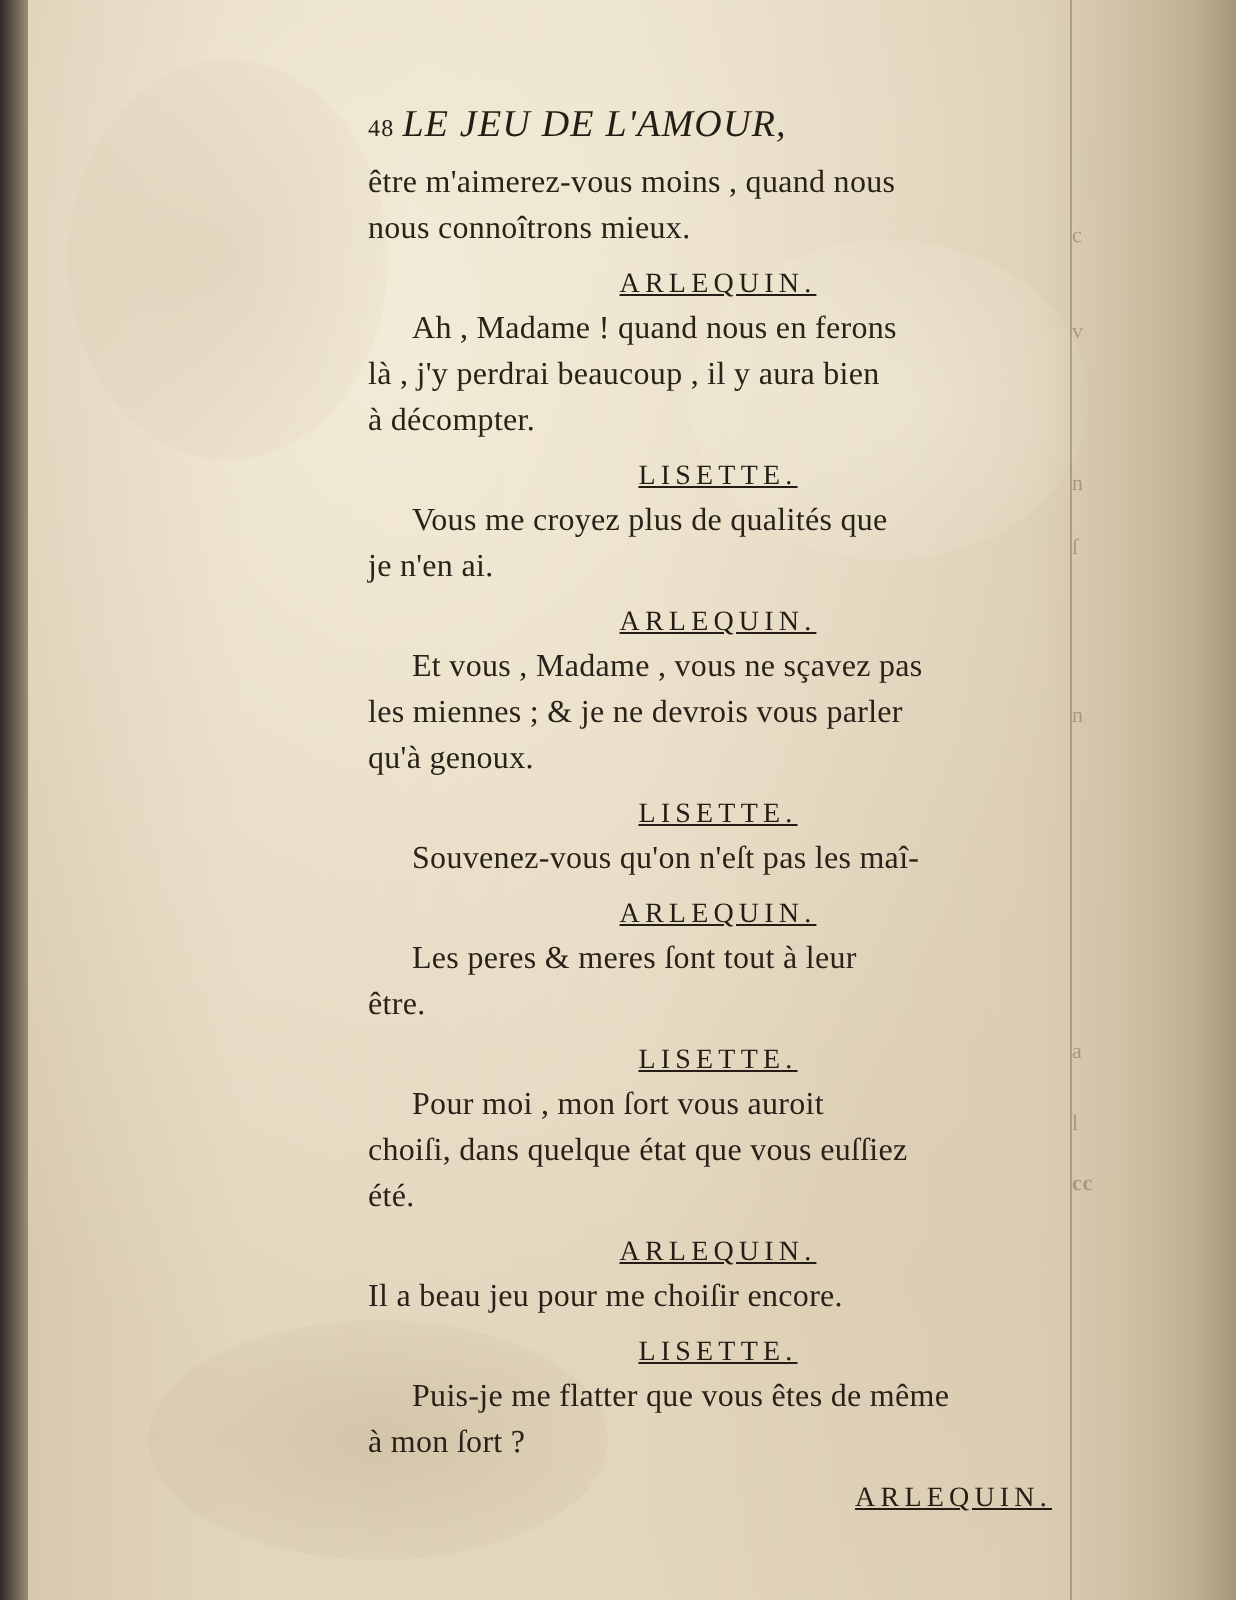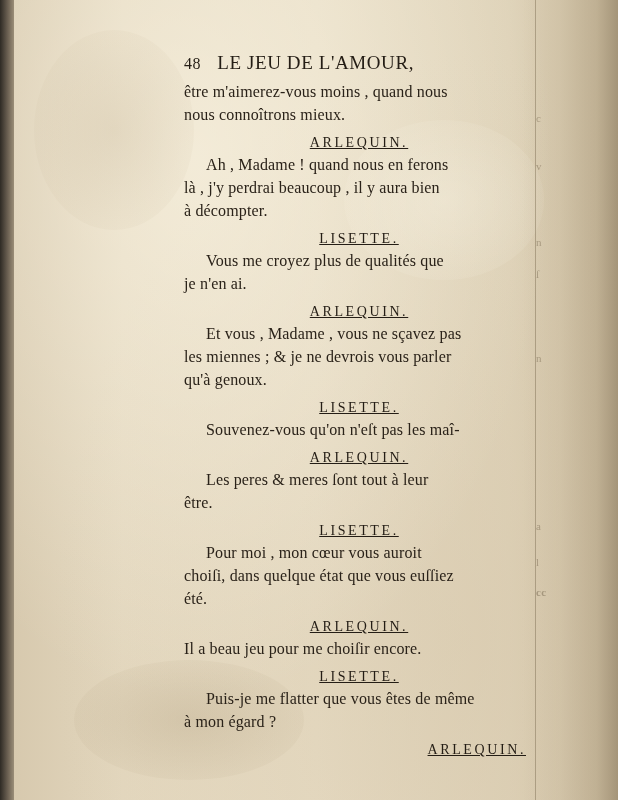--- a/index.html
+++ b/index.html
@@ -75,24 +75,25 @@
     color: #262018;
   }
   .page-head {
     font-size: 19px;
     letter-spacing: 0.6px;
     margin: 0 0 6px 0;
     color: #241d15;
     font-family: "Liberation Serif", serif;
   }
   .page-head .folio {
-    font-size: 16px;
-    margin-right: 16px;
+    font-size: 12px;
+    margin-right: 4px;
   }
   .page-head .title {
+    font-style: italic;
     text-align: center;
   }
   .line {
     font-size: 16px;
     line-height: 23px;
     color: #2a2219;
     letter-spacing: 0.15px;
   }
   .indent { text-indent: 22px; }
   .speaker {
@@ -161,30 +162,30 @@
           <div class="speech">
             <div class="line indent">Souvenez-vous qu'on n'eſt pas les maî-</div>
           </div>
           <div class="speaker">ARLEQUIN.</div>
           <div class="speech">
             <div class="line indent">Les peres &amp; meres ſont tout à leur</div>
             <div class="line">être.</div>
           </div>
           <div class="speaker">LISETTE.</div>
           <div class="speech">
-            <div class="line indent">Pour moi , mon cœur vous auroit</div>
+            <div class="line indent">Pour moi , mon ſort vous auroit</div>
             <div class="line">choiſi, dans quelque état que vous euſſiez</div>
             <div class="line">été.</div>
           </div>
           <div class="speaker">ARLEQUIN.</div>
           <div class="speech">
             <div class="line">Il a beau jeu pour me choiſir encore.</div>
           </div>
           <div class="speaker">LISETTE.</div>
           <div class="speech">
             <div class="line indent">Puis-je me flatter que vous êtes de même</div>
-            <div class="line">à mon égard ?</div>
+            <div class="line">à mon ſort ?</div>
           </div>
           <div class="speaker right">ARLEQUIN.</div>
         </div>
     </div>
   </div>
 </div>
 
 </body></html>

